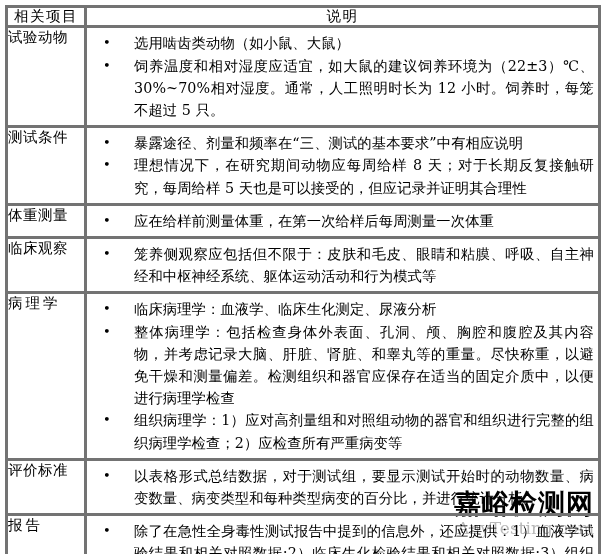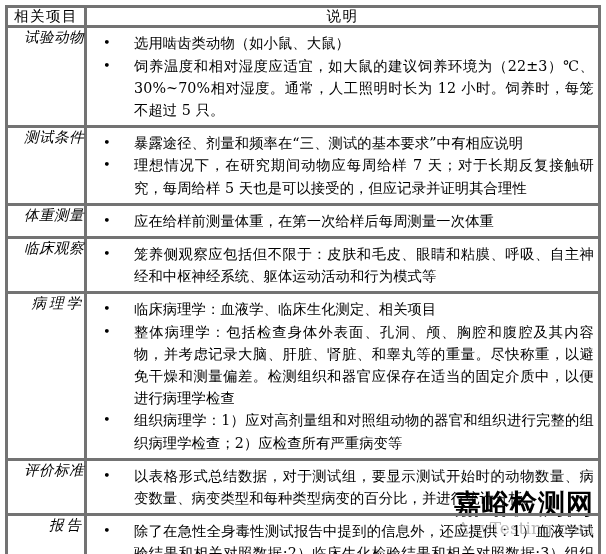--- a/index.html
+++ b/index.html
@@ -80,27 +80,26 @@
     text-align: center;
     font-size: 14.5px;
     letter-spacing: 1.5px;
     padding: 4px 0 5px 0;
     line-height: 1.2;
     white-space: nowrap;
   }
 
   
   .item-cell {
-    text-align: right;
+    text-align: left;
     font-size: 14.5px;
     letter-spacing: 0.5px;
     padding: 5px 2px 4px 2px;
     line-height: 1.25;
     white-space: nowrap;
-    font-style: italic;
   }
   .item-cell.wide-sp { letter-spacing: 3px; }
 
   
   .desc-cell {
     padding: 4px 6px 5px 10px;
   }
   ul.blist {
     list-style: none;
     margin: 4px;
@@ -157,21 +156,21 @@
               <li>饲养温度和相对湿度应适宜，如大鼠的建议饲养环境为（22±3）℃、30%~70%相对湿度。通常，人工照明时长为 12 小时。饲养时，每笼不超过 5 只。</li>
             </ul>
           </td>
         </tr>
 
         <tr>
           <td class="item-cell">测试条件</td>
           <td class="desc-cell">
             <ul class="blist">
               <li>暴露途径、剂量和频率在“三、测试的基本要求”中有相应说明</li>
-              <li>理想情况下，在研究期间动物应每周给样 7 天；对于长期反复接触研究，每周给样 5 天也是可以接受的，但应记录并证明其合理性</li>
+              <li>理想情况下，在研究期间动物应每周给样 8 天；对于长期反复接触研究，每周给样 5 天也是可以接受的，但应记录并证明其合理性</li>
             </ul>
           </td>
         </tr>
 
         <tr>
           <td class="item-cell">体重测量</td>
           <td class="desc-cell">
             <ul class="blist">
               <li>应在给样前测量体重，在第一次给样后每周测量一次体重</li>
             </ul>
@@ -184,21 +183,21 @@
             <ul class="blist">
               <li>笼养侧观察应包括但不限于：皮肤和毛皮、眼睛和粘膜、呼吸、自主神经和中枢神经系统、躯体运动活动和行为模式等</li>
             </ul>
           </td>
         </tr>
 
         <tr>
           <td class="item-cell wide-sp">病理学</td>
           <td class="desc-cell">
             <ul class="blist">
-              <li>临床病理学：血液学、临床生化测定、相关项目</li>
+              <li>临床病理学：血液学、临床生化测定、尿液分析</li>
               <li>整体病理学：包括检查身体外表面、孔洞、颅、胸腔和腹腔及其内容物，并考虑记录大脑、肝脏、肾脏、和睾丸等的重量。尽快称重，以避免干燥和测量偏差。检测组织和器官应保存在适当的固定介质中，以便进行病理学检查</li>
               <li>组织病理学：1）应对高剂量组和对照组动物的器官和组织进行完整的组织病理学检查；2）应检查所有严重病变等</li>
             </ul>
           </td>
         </tr>
 
         <tr>
           <td class="item-cell">评价标准</td>
           <td class="desc-cell">
             <ul class="blist">

